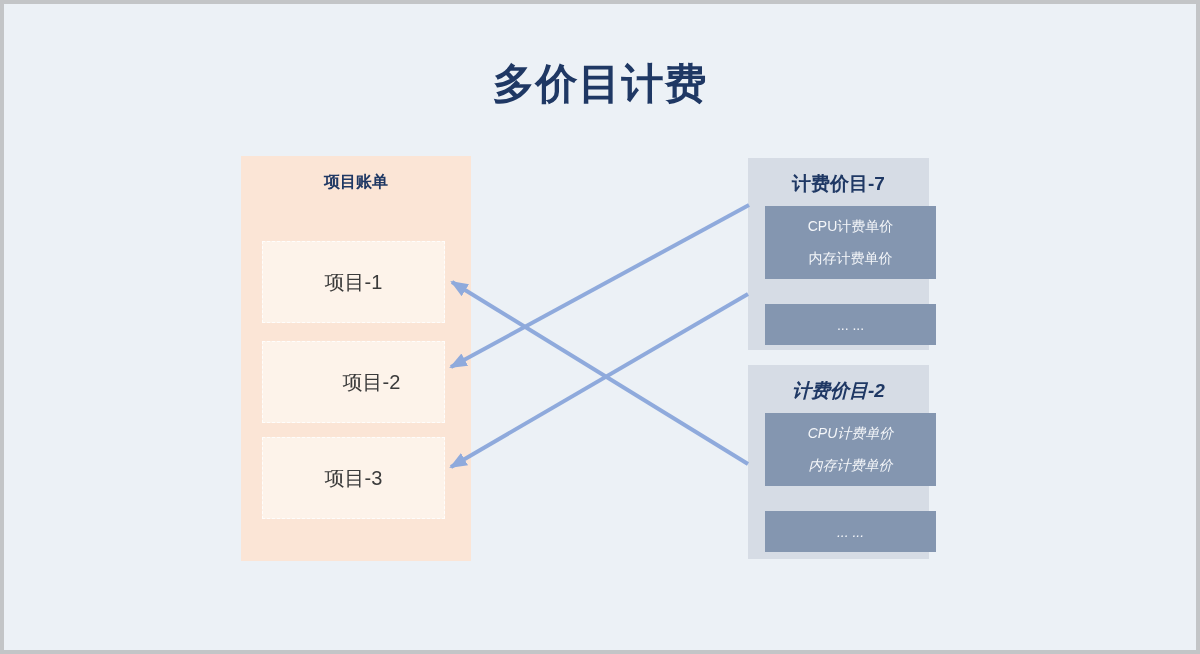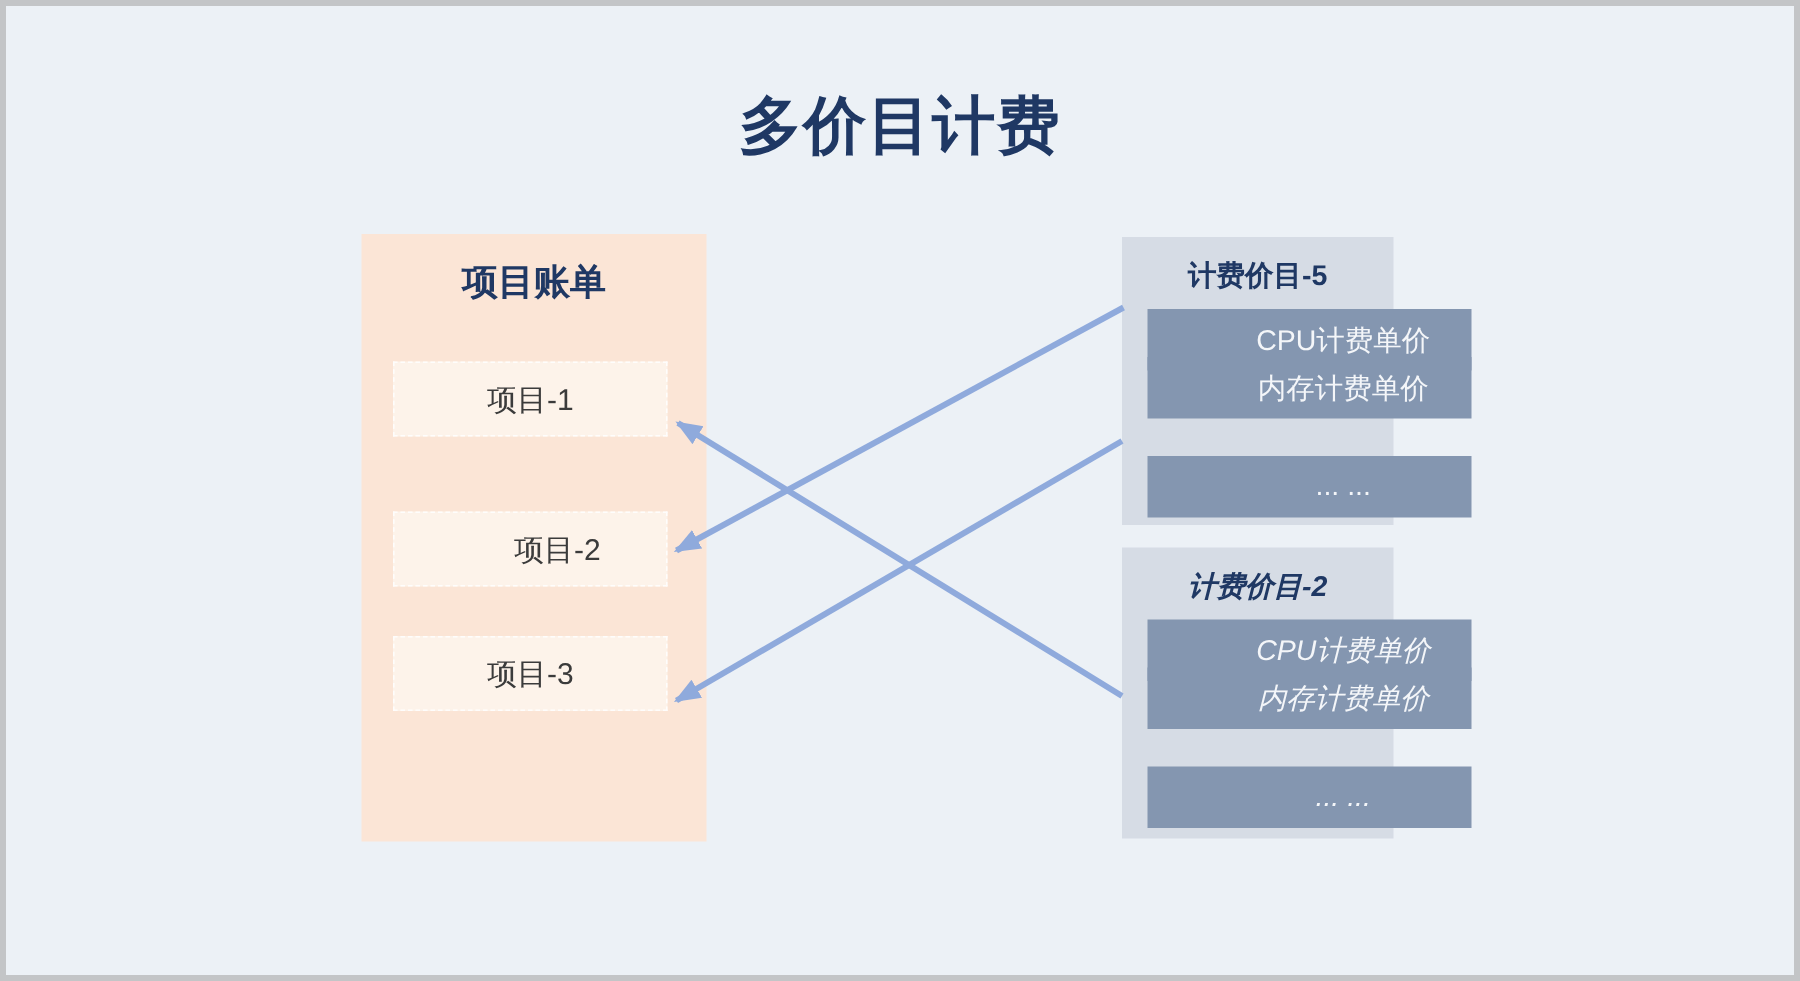--- a/index.html
+++ b/index.html
@@ -19,54 +19,53 @@
     color:var(--title-text,#1F3864);
   }
 
   
   .bill-box {
     position:absolute; left:241px; top:156px; width:230px; height:405px;
     background:var(--bill-box-fill,#FBE5D6);
   }
   .bill-header {
     position:absolute; left:0; top:16px; width:100%;
-    text-align:center; font-size:24px; font-weight:bold;
+    text-align:center; font-size:16px; font-weight:bold;
     color:var(--title-text,#1F3864);
   }
   .bill-item {
-    position:absolute; left:21px; width:183px; height:50px;
+    position:absolute; left:21px; width:183px; height:82px;
     box-sizing:border-box;
     background:var(--bill-item-fill,#FDF3EA);
     border:1px dashed rgba(255,255,255,0.9);
     display:flex; align-items:center; justify-content:center;
     font-size:20px; color:var(--bill-item-text,#3B3B3B);
   }
   .bill-item.i0 { top:85px; }
   .bill-item.i1 { top:185px;padding-left:36px; }
-  .bill-item.i2 { top:268px; }
+  .bill-item.i2 { top:281px; }
 
   
   .price-box {
     position:absolute; left:748px; width:181px;
     background:var(--price-box-fill,#D6DCE5);
   }
   .price-box.pb0 { top:158px; height:192px; }
   .price-box.pb1 { top:365px; height:194px;font-style:italic; }
   .price-header {
     position:absolute; left:0; top:13px; width:100%;
     text-align:center; font-size:19px; font-weight:bold;
     color:var(--title-text,#1F3864);
   }
   .price-row {
     position:absolute; left:17px; width:171px; height:41px;
     background:var(--price-row-fill,#8496B0);
     color:var(--price-row-text,#F4F6F9);
     display:flex; align-items:center; justify-content:center;
-    font-size:19px;
-    padding-left:45px;
+    font-size:14px;
   }
   .price-row.r0 { top:48px; }
   .price-row.r1 { top:80px; }
   .price-row.r2 { top:146px; }
 
   .connectors {
     position:absolute; left:0; top:0; width:1200px; height:654px;
     pointer-events:none;
   }
   .connectors line { stroke:var(--arrow,#8FAADC); stroke-width:4; }
@@ -80,21 +79,21 @@
   <div class="title">多价目计费</div>
 
   <div class="bill-box">
     <div class="bill-header">项目账单</div>
     <div class="bill-item i0">项目-1</div>
     <div class="bill-item i1">项目-2</div>
     <div class="bill-item i2">项目-3</div>
   </div>
 
   <div class="price-box pb0">
-    <div class="price-header">计费价目-5</div>
+    <div class="price-header">计费价目-7</div>
     <div class="price-row r0">CPU计费单价</div>
     <div class="price-row r1">内存计费单价</div>
     <div class="price-row r2">... ...</div>
   </div>
 
   <div class="price-box pb1">
     <div class="price-header">计费价目-2</div>
     <div class="price-row r0">CPU计费单价</div>
     <div class="price-row r1">内存计费单价</div>
     <div class="price-row r2">... ...</div>

